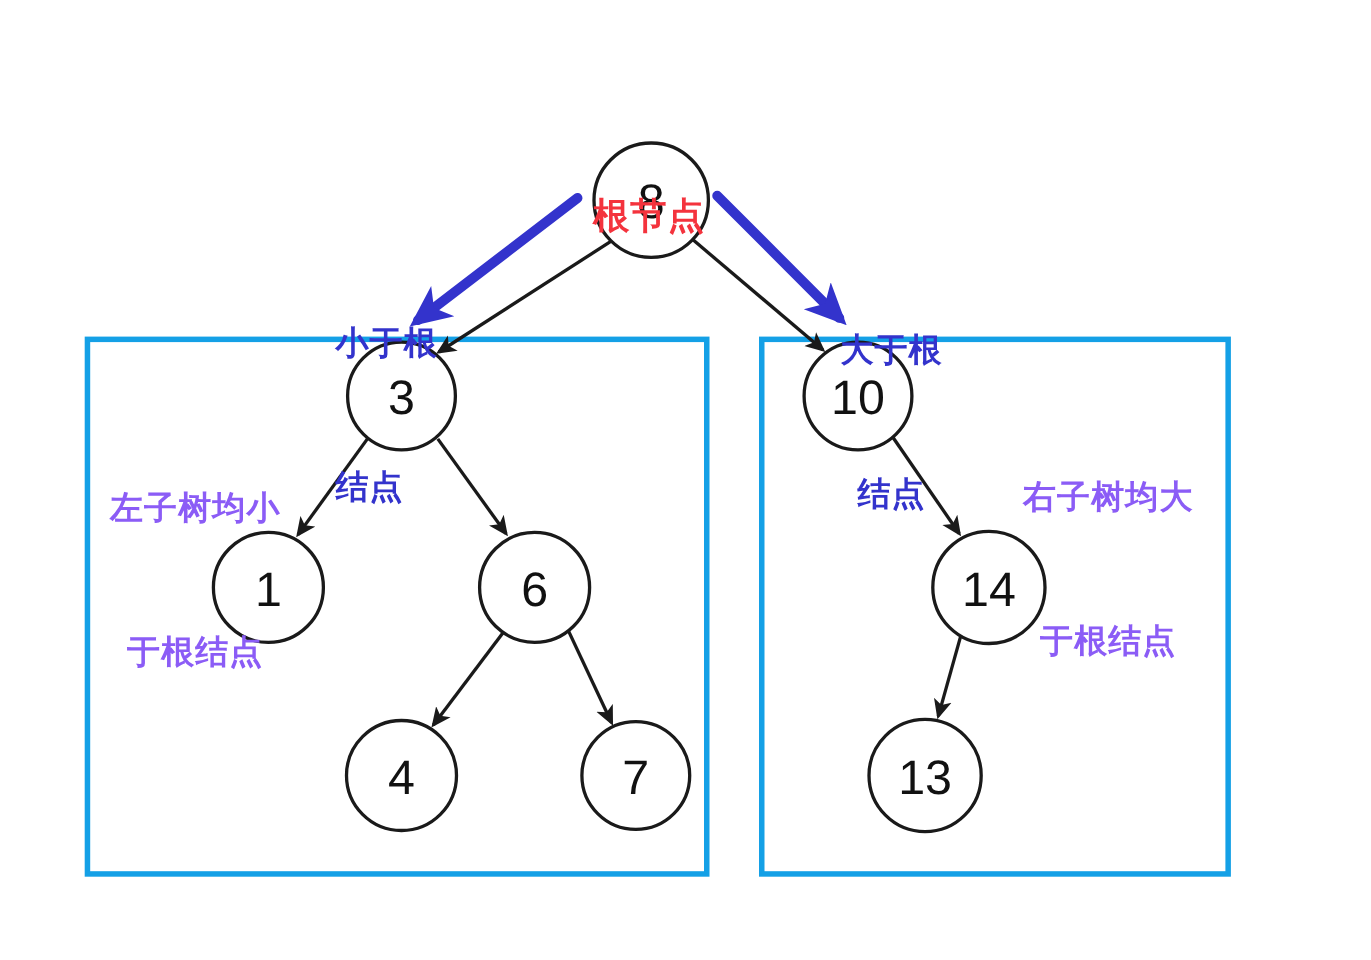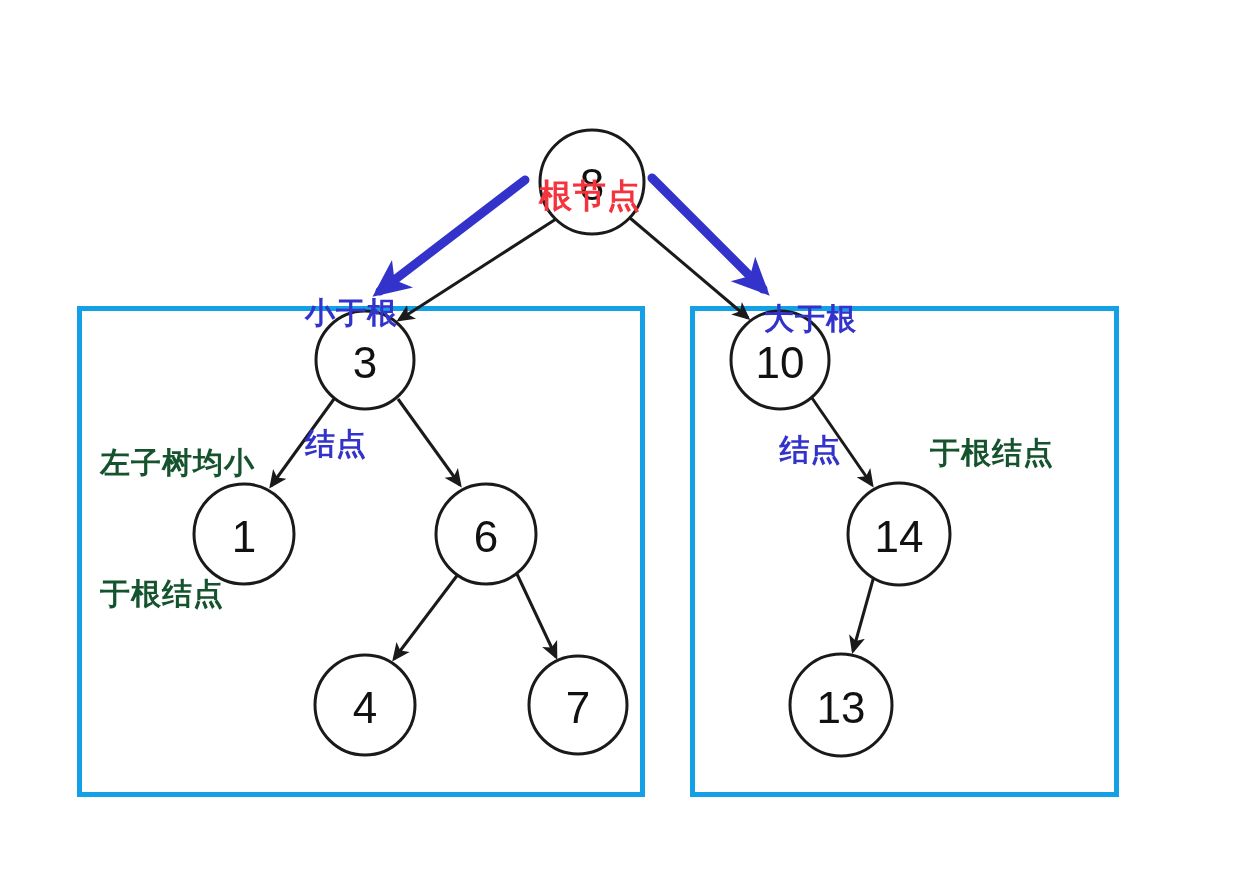--- a/index.html
+++ b/index.html
@@ -85,22 +85,23 @@
     top: 198px;
     text-align: left;
     margin-left: 48px;
   }
   .anno-greater {
     left: 764px;
     top: 204px;
     text-align: center;
   }
   .anno-cyan {
-    color: #14532d;
+    color: #8b5cf6;
     font-size: 30px;
+    text-align: center;
   }
   .anno-left-sub {
     left: 100px;
     top: 348px;
   }
   .anno-right-sub {
     left: 930px;
     top: 338px;
   }
   .anno-line {
@@ -190,17 +191,18 @@
       <span class="anno-line">大于根</span>
       <span class="anno-line">结点</span>
     </div>
 
     <div class="anno anno-cyan anno-left-sub">
       <span class="anno-line">左子树均小</span>
       <span class="anno-line">于根结点</span>
     </div>
 
     <div class="anno anno-cyan anno-right-sub">
+      <span class="anno-line">右子树均大</span>
       <span class="anno-line">于根结点</span>
     </div>
 
   </div>
 </div>
 
 </body></html>

